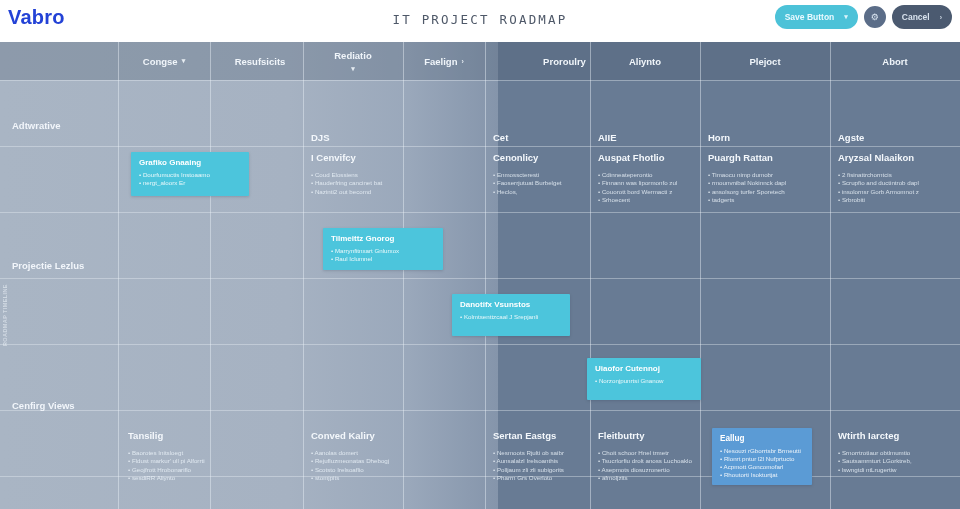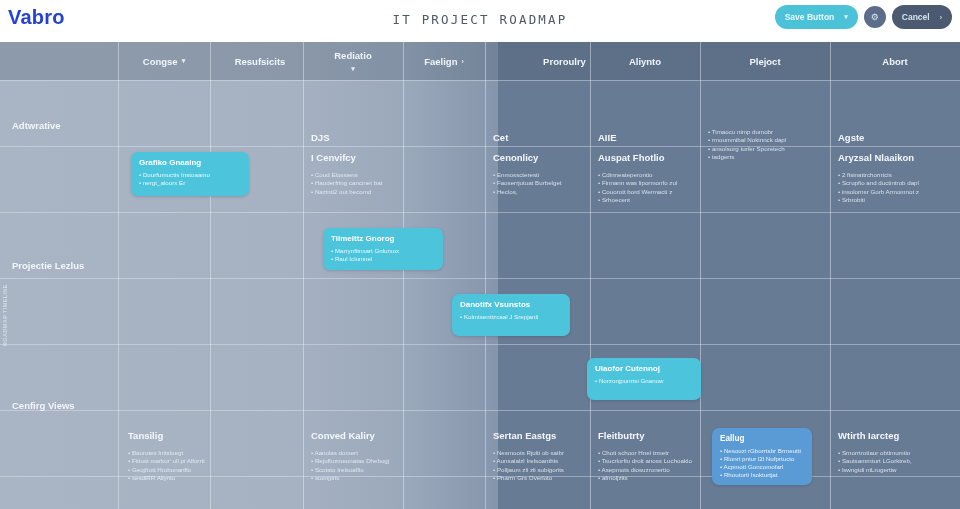--- a/index.html
+++ b/index.html
@@ -212,21 +212,21 @@
     color: rgba(238,245,251,0.82);
     font-size: 6.2px;
     line-height: 8.4px;
     white-space: nowrap;
     overflow: hidden;
   }
 
   
   .card {
     position: absolute;
-    border-radius: 7px;
+    border-radius: 1px;
     padding: 6px 8px;
     filter: blur(0.6px);
     box-shadow: 0 1px 3px rgba(40,55,75,0.22);
   }
 
   .card.cyan { background: #4cc5dc; }
   .card.blue { background: #5b9bd5; }
 
   .card .c-title {
     color: #ffffff;
@@ -341,20 +341,21 @@
           <div class="b-line">• Heclos,</div>
         </div>
         <div class="block" style="left: 598px; top: 86px; width: 98px;">
           <div class="b-title">AIIE<br>Auspat Fhotlio</div>
           <div class="b-line">• Cdinneateperontio</div>
           <div class="b-line">• Finnann was lipormonfo zul</div>
           <div class="b-line">• Couorott bord Wermacti z</div>
           <div class="b-line">• Srhoecent</div>
         </div>
         <div class="block" style="left: 708px; top: 86px; width: 118px;">
+          <div class="b-title">Horn<br>Puargh Rattan</div>
           <div class="b-line">• Timaocu nimp dumobr</div>
           <div class="b-line">• rmounvnibal Nokinnck dapl</div>
           <div class="b-line">• ansolsorg turfer Sporetech</div>
           <div class="b-line">• tadgerts</div>
         </div>
         <div class="block" style="left: 838px; top: 86px; width: 116px;">
           <div class="b-title">Agste<br>Aryzsal Nlaaikon</div>
           <div class="b-line">• 2 fisinattrchorntcis</div>
           <div class="b-line">• Scrupfio and ductintrob dapl</div>
           <div class="b-line">• insolornsr Gorb Armomnot z</div>

